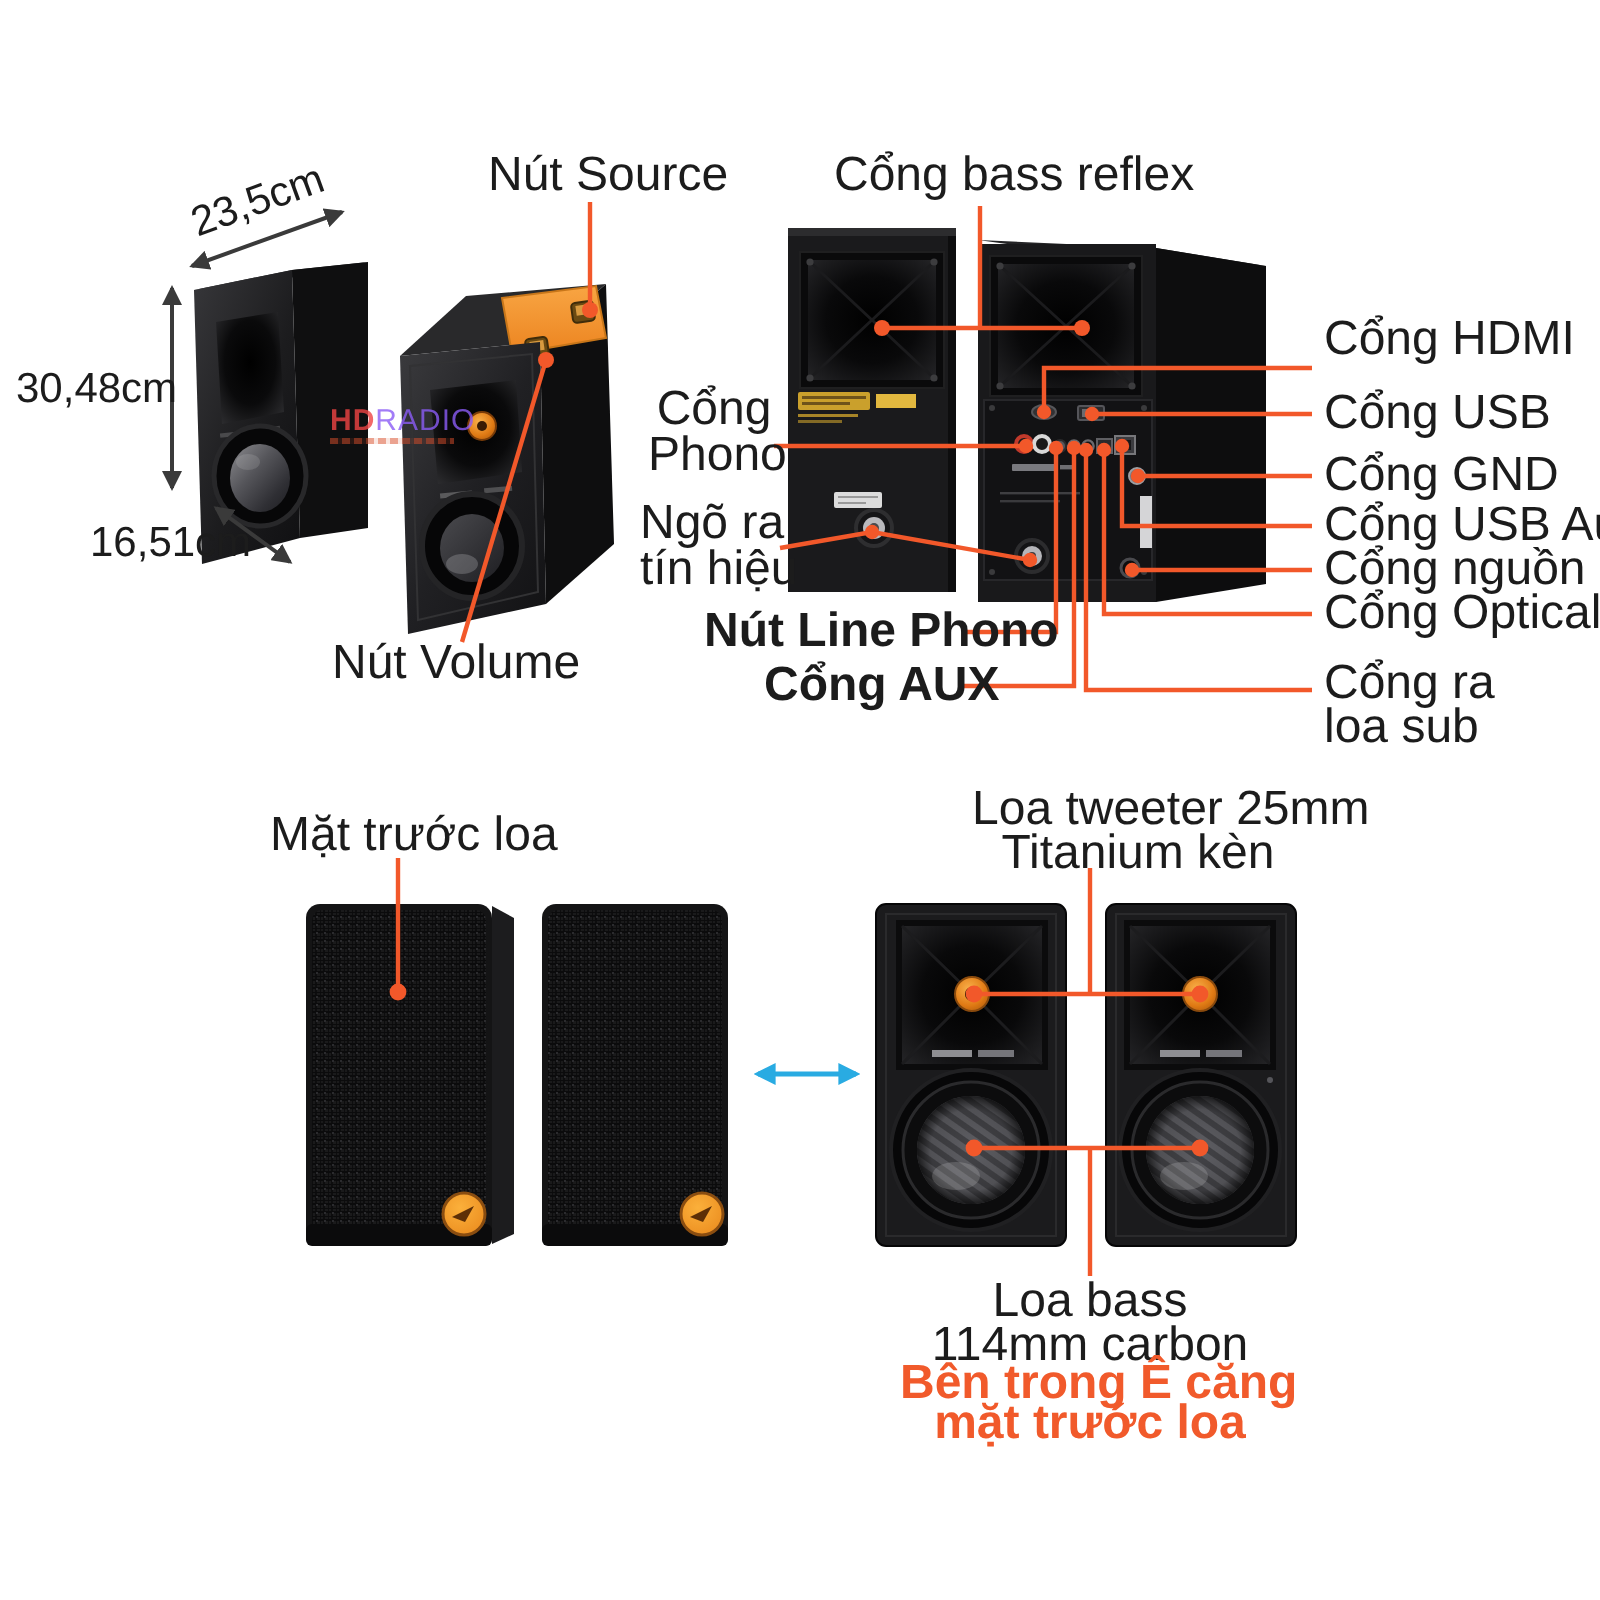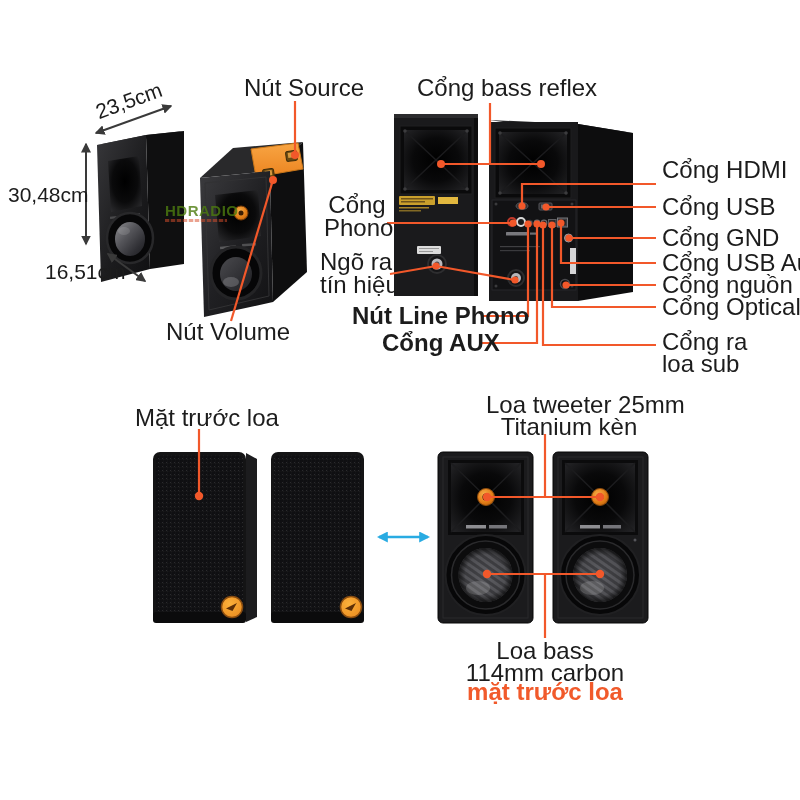--- a/index.html
+++ b/index.html
@@ -6,22 +6,22 @@
   #stage{position:relative;width:800px;height:800px;background:#ffffff;overflow:hidden;
          font-family:"Liberation Sans",sans-serif;}
   #art{position:absolute;left:0;top:0;z-index:1;}
   .lbl{position:absolute;z-index:2;color:#1c1c1c;font-size:24px;line-height:22px;white-space:nowrap;}
   .c{text-align:center;}
   .r{text-align:left;font-weight:bold;}
   .rot-w{transform:rotate(-20deg);transform-origin:50% 50%;font-size:21px;}
   .dim{font-size:21px;}
   .note{color:#F15A2B;font-weight:bold;line-height:20px;}
   .wm{position:absolute;z-index:2;opacity:.8;line-height:15px;}
-  .wm .hd{color:#4d7c0f;font-weight:bold;font-size:15px;letter-spacing:.5px;}
-  .wm .radio{color:#4d7c0f;font-weight:bold;font-size:15px;letter-spacing:.5px;}
+  .wm .hd{color:#ef4444;font-weight:bold;font-size:15px;letter-spacing:.5px;}
+  .wm .radio{color:#8b5cf6;font-weight:normal;font-size:15px;letter-spacing:.5px;}
   .wm .tag{margin-top:1px;height:3px;width:62px;
            background:repeating-linear-gradient(90deg,#d94e2b 0 4px,rgba(217,78,43,.25) 4px 6px);
            opacity:.65;}
   .lh23{line-height:23px;}
   .lh21{line-height:21.5px;}
 </style>
 </head>
 <body>
 
 <div id="stage">
@@ -384,16 +384,17 @@
 <div class="lbl c" style="left:135px;top:407px;width:125px;">Mặt trước loa</div>
 <div class="lbl lh21 c" style="left:462px;top:394px;width:166px;margin-left:24px;">
   <div>Loa tweeter 25mm</div>
   <div>Titanium kèn</div>
 </div>
 <div class="lbl lh21 c" style="left:462px;top:640px;width:166px;">
   <div>Loa bass</div>
   <div>114mm carbon</div>
 </div>
 <div class="lbl note c" style="left:450px;top:682px;width:190px;">
+  <div>Bên trong Ê căng</div>
   <div>mặt trước loa</div>
 </div>
 
 </div>
 
 </body></html>

